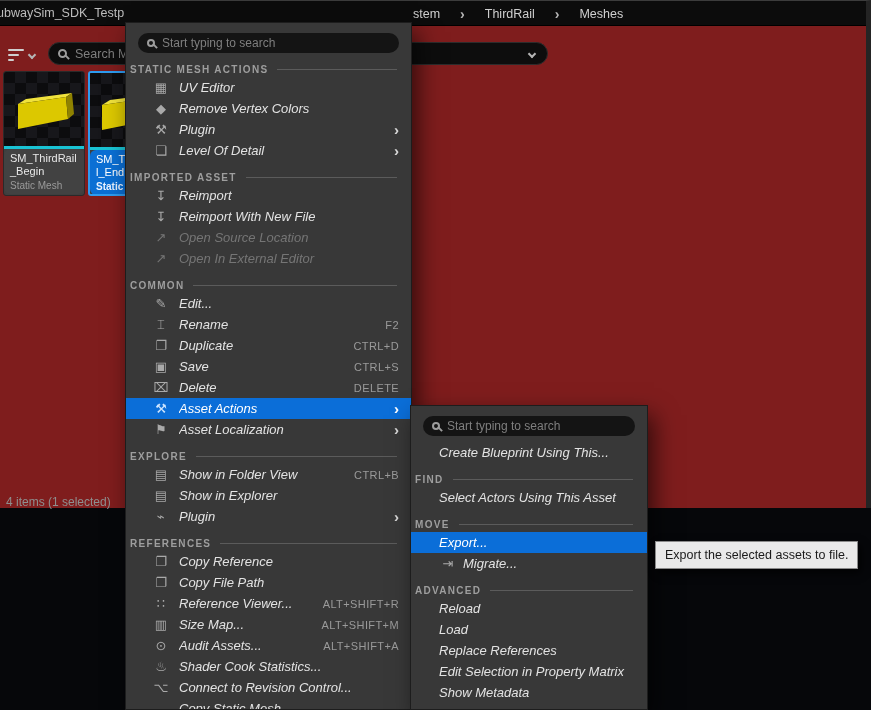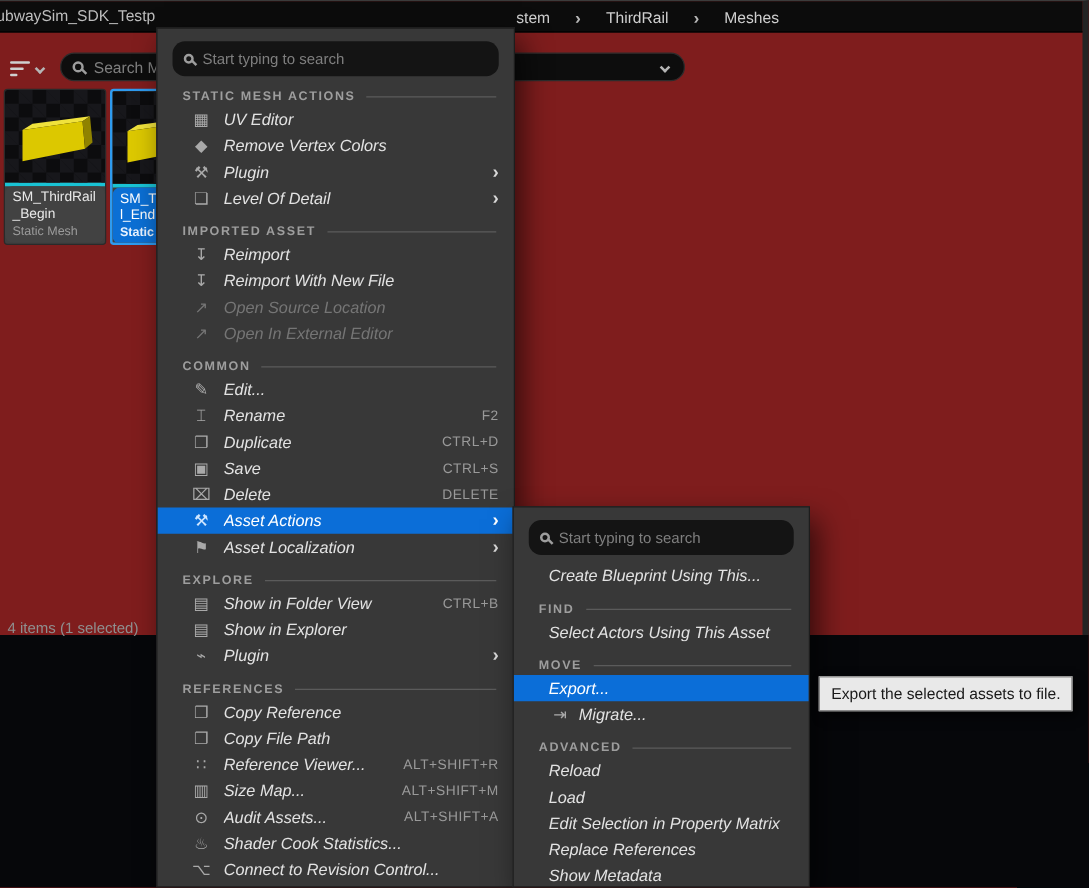--- a/index.html
+++ b/index.html
@@ -55,26 +55,26 @@
   .t2 .asset-type { color:#eaf3ff; font-weight:bold; }
 
   .status-bar { position:absolute; left:6px; top:494px; font-size:12px; color:#8f8f8f; }
 
   
   .menu { position:absolute; background:#383838; border:1px solid #1d1d1d;
     box-shadow:6px 10px 22px rgba(0,0,0,.6); overflow:hidden; }
   .menu.main { left:125px; top:22px; width:287px; height:688px; z-index:10; }
   .menu.sub  { left:410px; top:405px; width:238px; height:305px; z-index:20; }
 
-  .menu-search { height:28px; margin:10px 12px 6px 12px; background:#141414; border-radius:10px;
+  .menu-search { height:20px; margin:10px 12px 6px 12px; background:#141414; border-radius:10px;
     display:flex; align-items:center; padding:0 9px; gap:7px; }
   .menu-search .mag { width:8px; height:8px; }
   .menu-search input { font-size:12px; }
 
-  .sec-h { display:flex; align-items:center; gap:9px; padding-left:20px; margin-top:8px; height:16px; }
+  .sec-h { display:flex; align-items:center; gap:9px; padding-left:4px; margin-top:8px; height:16px; }
   .sec-t { font-size:10px; font-weight:bold; letter-spacing:1.3px; color:#9e9e9e; white-space:nowrap; }
   .sec-line { flex:1; height:1px; background:#5b5b5b; margin-right:14px; }
 
   .mi { display:flex; align-items:center; height:21px; padding:0 12px 0 26px; gap:9px; font-size:13px; color:#e3e3e3; cursor:pointer; white-space:nowrap; }
   .mi .ico { width:18px; flex:none; text-align:center; color:#a9a9a9; font-size:13px; line-height:1; }
   .mi .lbl { flex:1; overflow:hidden;font-style:italic; }
   .mi .sc  { color:#9a9a9a; font-size:11px; letter-spacing:.4px; flex:none; }
   .mi .arr { color:#d8d8d8; font-weight:bold; font-size:15px; line-height:1; flex:none; }
   .mi.dis, .mi.dis .ico { color:#757575; cursor:default; }
   .mi.hl { background:#0b6ed8; color:#fff; }
@@ -333,26 +333,26 @@
     <span class="sec-t">ADVANCED</span>
       <span class="sec-line"></span>
   </div>
   <div class="mi">
     <span class="lbl">Reload</span>
   </div>
   <div class="mi">
     <span class="lbl">Load</span>
   </div>
   <div class="mi">
+    <span class="lbl">Replace References</span>
+  </div>
+  <div class="mi">
     <span class="lbl">Edit Selection in Property Matrix</span>
   </div>
   <div class="mi">
-    <span class="lbl">Replace References</span>
-  </div>
-  <div class="mi">
     <span class="lbl">Show Metadata</span>
   </div>
   <div class="mi">
     <span class="lbl">Validate Assets</span>
   </div>
 </div>
 
 <div class="tooltip">Export the selected assets to file.</div>
 
 </body></html>

